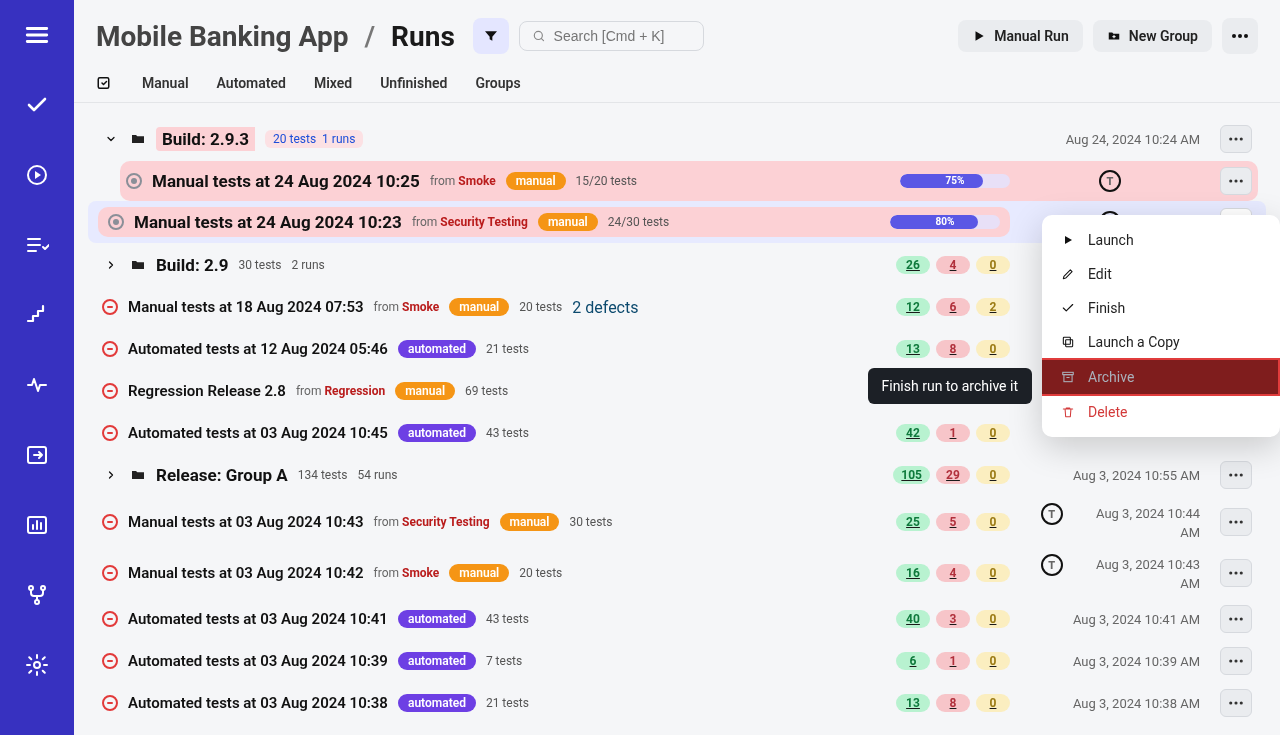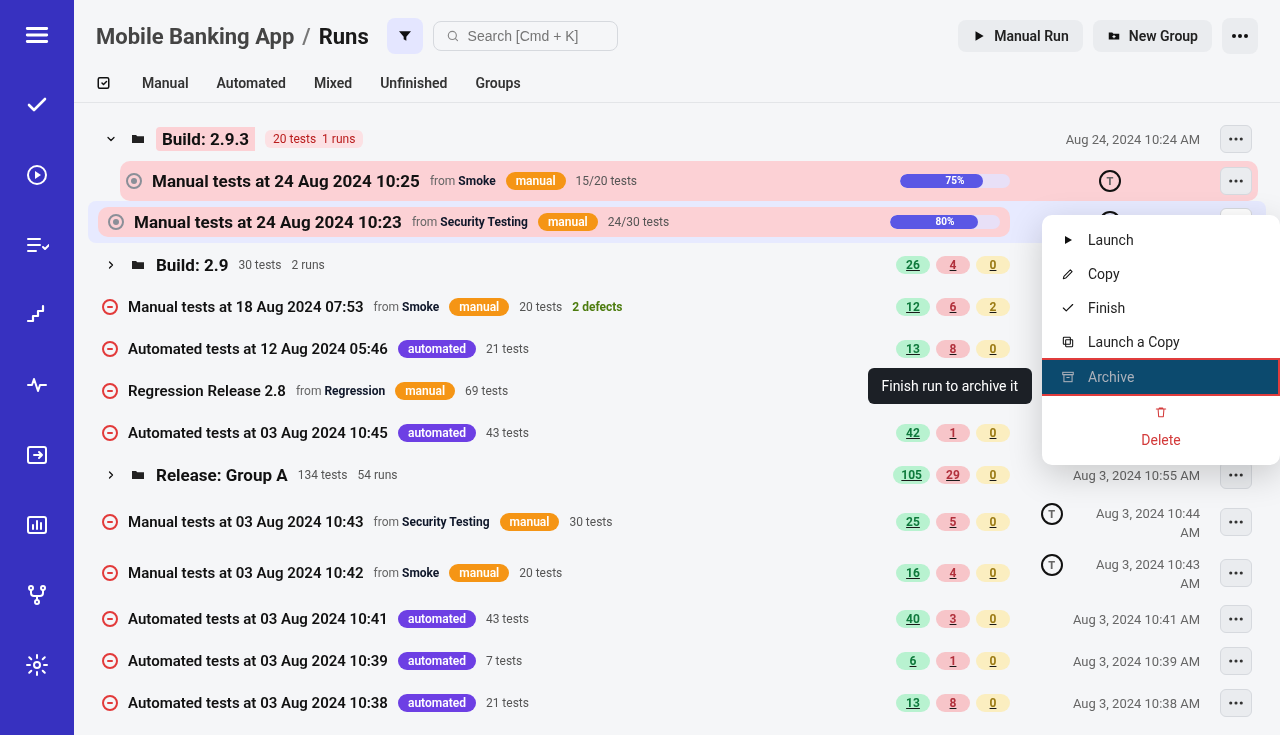--- a/index.html
+++ b/index.html
@@ -3,21 +3,21 @@
 <meta charset="utf-8">
 <style>
   * { box-sizing: border-box; margin: 0; padding: 0; }
   body { font-family: -apple-system, BlinkMacSystemFont, "Segoe UI", Roboto, Helvetica, Arial, sans-serif; font-size: 14px; color: #1a1a1a; background: #fff; }
   .app { display: flex; min-height: 100vh; }
   .sidebar { width: 74px; background: #3731c0; display: flex; flex-direction: column; align-items: center; padding-top: 12px; gap: 24px; flex-shrink: 0; }
   .sidebar .nav-ico { width: 46px; height: 46px; display: flex; align-items: center; justify-content: center; color: #fff; border-radius: 8px; cursor: pointer; }
   .sidebar .spacer { flex: 1; }
   .main { flex: 1; background: #f5f6f8; display:flex; flex-direction: column; }
   .topbar { display: flex; align-items: center; padding: 18px 22px 10px 22px; gap: 10px; }
-  .crumbs { font-size: 22px; font-weight: 700; color: #1a1a1a; display: flex; align-items: center; gap: 8px; }
+  .crumbs { font-size: 28px; font-weight: 700; color: #1a1a1a; display: flex; align-items: center; gap: 16px; }
   .crumb-proj { color: #444; cursor: pointer; }
   .crumb-sep { color: #777; font-weight: 600; }
   .icon-btn { width: 36px; height: 36px; background: #e4e6ff; border-radius: 8px; display: flex; align-items: center; justify-content: center; cursor: pointer; }
   .icon-btn.neutral { background: #eaecef; }
   .search { display: flex; align-items: center; gap: 8px; border: 1px solid #d6d9de; border-radius: 8px; padding: 6px 12px; width: 185px; color: #777; background:#f5f6f8; }
   .search input { border: none; outline: none; font-size: 14px; color: #333; width: 100%; background:transparent; }
   .top-spacer { flex: 1; }
   .btn { display: inline-flex; align-items: center; gap: 8px; background: #eaecef; border-radius: 8px; padding: 8px 14px; font-weight: 600; cursor: pointer; color: #222; }
   .tabs { display: flex; align-items: center; gap: 28px; padding: 10px 22px 10px 22px; border-bottom: 1px solid #e3e5e8; }
   .tabs .tab { font-weight: 600; color: #333; cursor: pointer; font-size: 14px; }
@@ -25,50 +25,50 @@
   .list { flex:1; padding: 16px 22px 22px 22px; position: relative; }
   .row { display: flex; align-items: center; gap: 10px; padding: 6px 6px; border-radius: 8px; min-height: 40px; }
   .row + .row { margin-top: 2px; }
   .row .left { display: flex; align-items: center; gap: 10px; flex: 1; }
   .row .mid { display: flex; align-items: flex-end; gap: 6px; width: 150px; justify-content: flex-end; text-decoration: underline; }
   .row .timecell { width: 180px; text-align: right; color:#666; font-size:13px; }
   .row .actcell { width: 42px; display:flex; justify-content:flex-end; }
   .title { font-size: 17px; font-weight: 700; color:#111; }
   .title-md { font-size: 15px; font-weight: 600; color:#111; }
   .from { font-size: 12px; color:#666; }
-  .from b { font-weight:700; color:#0f172a; }
+  .from b { font-weight:700; color:#b91c1c; }
   .pill { display: inline-flex; align-items: center; justify-content:center; padding: 2px 10px; border-radius: 10px; font-size: 12px; font-weight: 600; }
   .pill-orange { background: #f59515; color:#fff; }
   .pill-purple { background: #6d3fe4; color:#fff; }
   .stat { font-size: 12px; color:#555; }
-  .group-count { background:#fce1e4; color:#b91c1c; padding:2px 8px; border-radius:6px; font-size:12px; }
+  .group-count { background:#fce1e4; color:#1d4ed8; padding:2px 8px; border-radius:6px; font-size:12px; }
   .caret { width: 18px; height:18px; display:inline-flex; align-items:center; justify-content:center; color:#222; }
   .folder { color:#333; }
   .status-dot { width:16px; height:16px; border:2px solid #e23a3a; border-radius:50%; position:relative; }
   .status-dot::after { content:""; position:absolute; left:3px; right:3px; top:50%; height:2px; background:#e23a3a; transform:translateY(-50%); border-radius:1px; }
   .progress-icon { width:16px; height:16px; border:2px solid #8a8f98; border-radius:50%; display:inline-flex; align-items:center; justify-content:center; }
   .progress-icon::after { content:""; width:6px; height:6px; border-radius:50%; background:#8a8f98; }
   .badge { min-width: 34px; text-align:center; padding: 2px 8px; border-radius: 12px; font-size: 12px; font-weight: 700; }
   .b-green { background:#b8f2d0; color:#0f7a3c; }
   .b-red   { background:#f7c5c9; color:#b1303c; }
   .b-yellow{ background:#fbeec0; color:#9a7a13; }
   .row-kebab { width:32px; height:28px; background:#eaecef; border:1px solid #d6d9de; border-radius:6px; display:flex; align-items:center; justify-content:center; cursor:pointer; }
   .avatar { width:22px; height:22px; border:2px solid #111; border-radius:50%; display:inline-flex; align-items:center; justify-content:center; font-size:11px; font-weight:800; }
   .row.pink { background:#fcd1d5; border-radius: 10px; }
   .row.pink.child { margin-left: 24px; }
   .row.selected-bg { background:#e7eaff; border-radius: 8px; margin: 0 -8px; padding: 6px 14px; }
   .pbar { height: 14px; width: 110px; background:#e8e0f7; border-radius:8px; position:relative; overflow:hidden; }
   .pbar .fill { position:absolute; left:0; top:0; bottom:0; background:#5a57e5; border-radius:8px; }
   .pbar .lbl { position:absolute; width:100%; top:0; line-height:14px; text-align:center; font-size:10px; font-weight:700; color:#fff; }
-  .defects { color:#4d7c0f; font-size:12px; font-weight:700; }
+  .defects { color:#0c4a6e; font-size:16px; font-weight:400; }
 
   .menu { position:absolute; top:112px; right:0; width:238px; background:#fff; border-radius:10px; box-shadow:0 10px 34px rgba(0,0,0,0.18); padding:8px 0; z-index:20; }
   .menu-item { display:flex; align-items:center; gap:12px; padding:9px 18px; font-size:14px; color:#222; cursor:pointer; }
-  .menu-item.red { color:#d33a3a;flex-direction:column; }
-  .menu-item.disabled { color:#aab0ba; background:#0c4a6e; cursor:not-allowed; }
+  .menu-item.red { color:#d33a3a; }
+  .menu-item.disabled { color:#aab0ba; background:#7f1d1d; cursor:not-allowed; }
   .menu-item.highlight { border:2px solid #e03c3c; border-left-width:0; margin:-1px 0; }
   .menu-ico { width:16px; height:16px; display:inline-flex; align-items:center; justify-content:center; }
 
   .tooltip { position:absolute; top:265px; right:248px; background:#1c2026; color:#fff; padding:10px 14px; border-radius:6px; font-size:14px; z-index:21; }
   .tooltip::after { content:""; position:absolute; right:-8px; top:50%; transform:translateY(-50%); border:8px solid transparent; border-left-color:#1c2026; }
 
   svg { display:block; }
 </style>
 </head>
 <body>
@@ -528,21 +528,21 @@
               </svg>
             </span>
           <span>Launch</span>
         </div>
         <div class="menu-item">
           <span class="menu-ico">
               <svg width="14" height="14" viewBox="0 0 24 24" fill="none">
                 <path d="M4 20l4-1 11-11-3-3L5 16l-1 4z" stroke="#111" stroke-width="1.8" stroke-linejoin="round"></path>
               </svg>
             </span>
-          <span>Copy</span>
+          <span>Edit</span>
         </div>
         <div class="menu-item">
           <span class="menu-ico">
               <svg width="14" height="14" viewBox="0 0 24 24">
                 <path d="M4 12l5 5L20 6" stroke="#111" stroke-width="2" fill="none" stroke-linecap="round" stroke-linejoin="round"></path>
               </svg>
             </span>
           <span>Finish</span>
         </div>
         <div class="menu-item">

